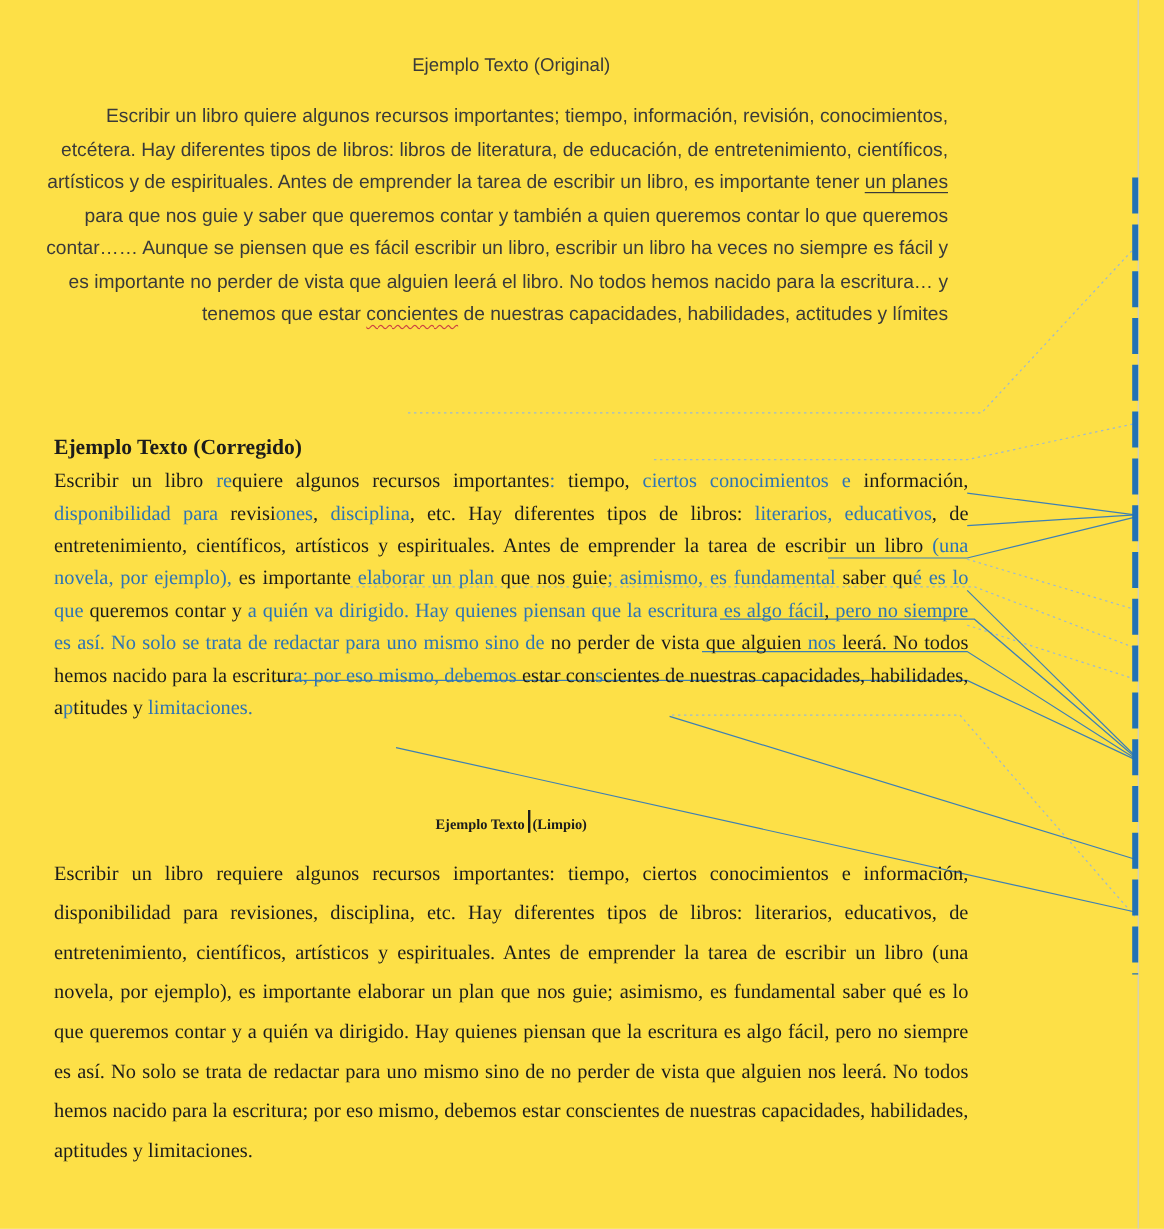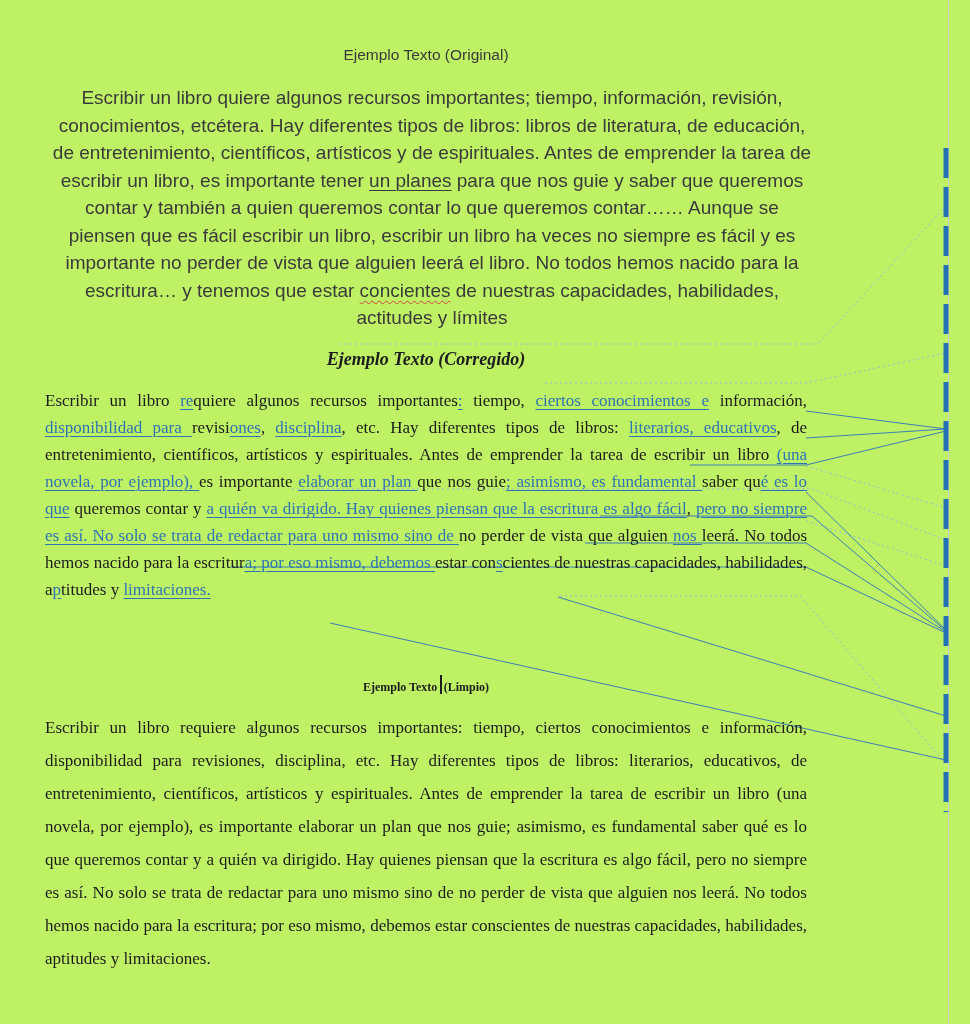--- a/index.html
+++ b/index.html
@@ -1,34 +1,34 @@
 <!DOCTYPE html>
 <html><head>
 <meta charset="utf-8">
 <style>
   html,body{margin:0;padding:0;}
   body{width:970px;height:1024px;background:#ffffff;overflow:hidden;
        font-family:"Liberation Sans",sans-serif;}
-  .page{position:relative;width:970px;height:1024px;background:#bef264;}
+  .page{position:relative;width:970px;height:1024px;background:#fde047;}
   .overlay{position:absolute;left:0;top:0;width:970px;height:1024px;pointer-events:none;}
   .sans{font-family:"Liberation Sans",sans-serif;color:#3a3a3a;}
   .serif{font-family:"Liberation Serif",serif;color:#1c1c1c;}
   .title1{position:absolute;left:45px;top:46px;width:762px;margin:0;
           font-size:15.5px;font-weight:400;text-align:center;}
-  .para1{position:absolute;left:51px;top:84px;width:762px;margin:0;
-         font-size:19px;line-height:27.5px;text-align:center;}
-  .title2{position:absolute;left:45px;top:349px;width:762px;margin:0;
-          font-size:18px;font-weight:700;text-align:center;font-style:italic;}
+  .para1{position:absolute;left:28px;top:84px;width:762px;margin:0;
+         font-size:16px;line-height:27.5px;text-align:right;}
+  .title2{position:absolute;left:45px;top:362px;width:762px;margin:0;
+          font-size:18px;font-weight:700;}
   .para2{position:absolute;left:45px;top:387px;width:762px;margin:0;
          font-size:17px;line-height:27px;text-align:justify;}
   .title3{position:absolute;left:45px;top:675px;width:762px;margin:0;
           font-size:12px;font-weight:700;text-align:center;}
   .para3{position:absolute;left:45px;top:711px;width:762px;margin:0;
          font-size:17px;line-height:33px;text-align:justify;}
-  .ins{color:#2e74b5;text-decoration:underline;
+  .ins{color:#2e74b5;
        text-decoration-thickness:1px;text-underline-offset:3px;margin-top:27px;}
   .u{text-decoration:underline;text-decoration-thickness:1px;text-underline-offset:3px;}
   .spell{text-decoration:underline;text-decoration-style:wavy;
          text-decoration-color:#cd4541;text-decoration-thickness:1px;
          text-underline-offset:3px;}
   .caret{display:inline-block;width:1.5px;height:19px;background:#1c1c1c;
          vertical-align:-3px;margin:0 2px 0 3px;}
   .dot{stroke:#9ab8d6;stroke-width:1;fill:none;stroke-dasharray:2 3;}
   .sol{stroke:#3c7fb5;stroke-width:1;fill:none;}
 </style>

